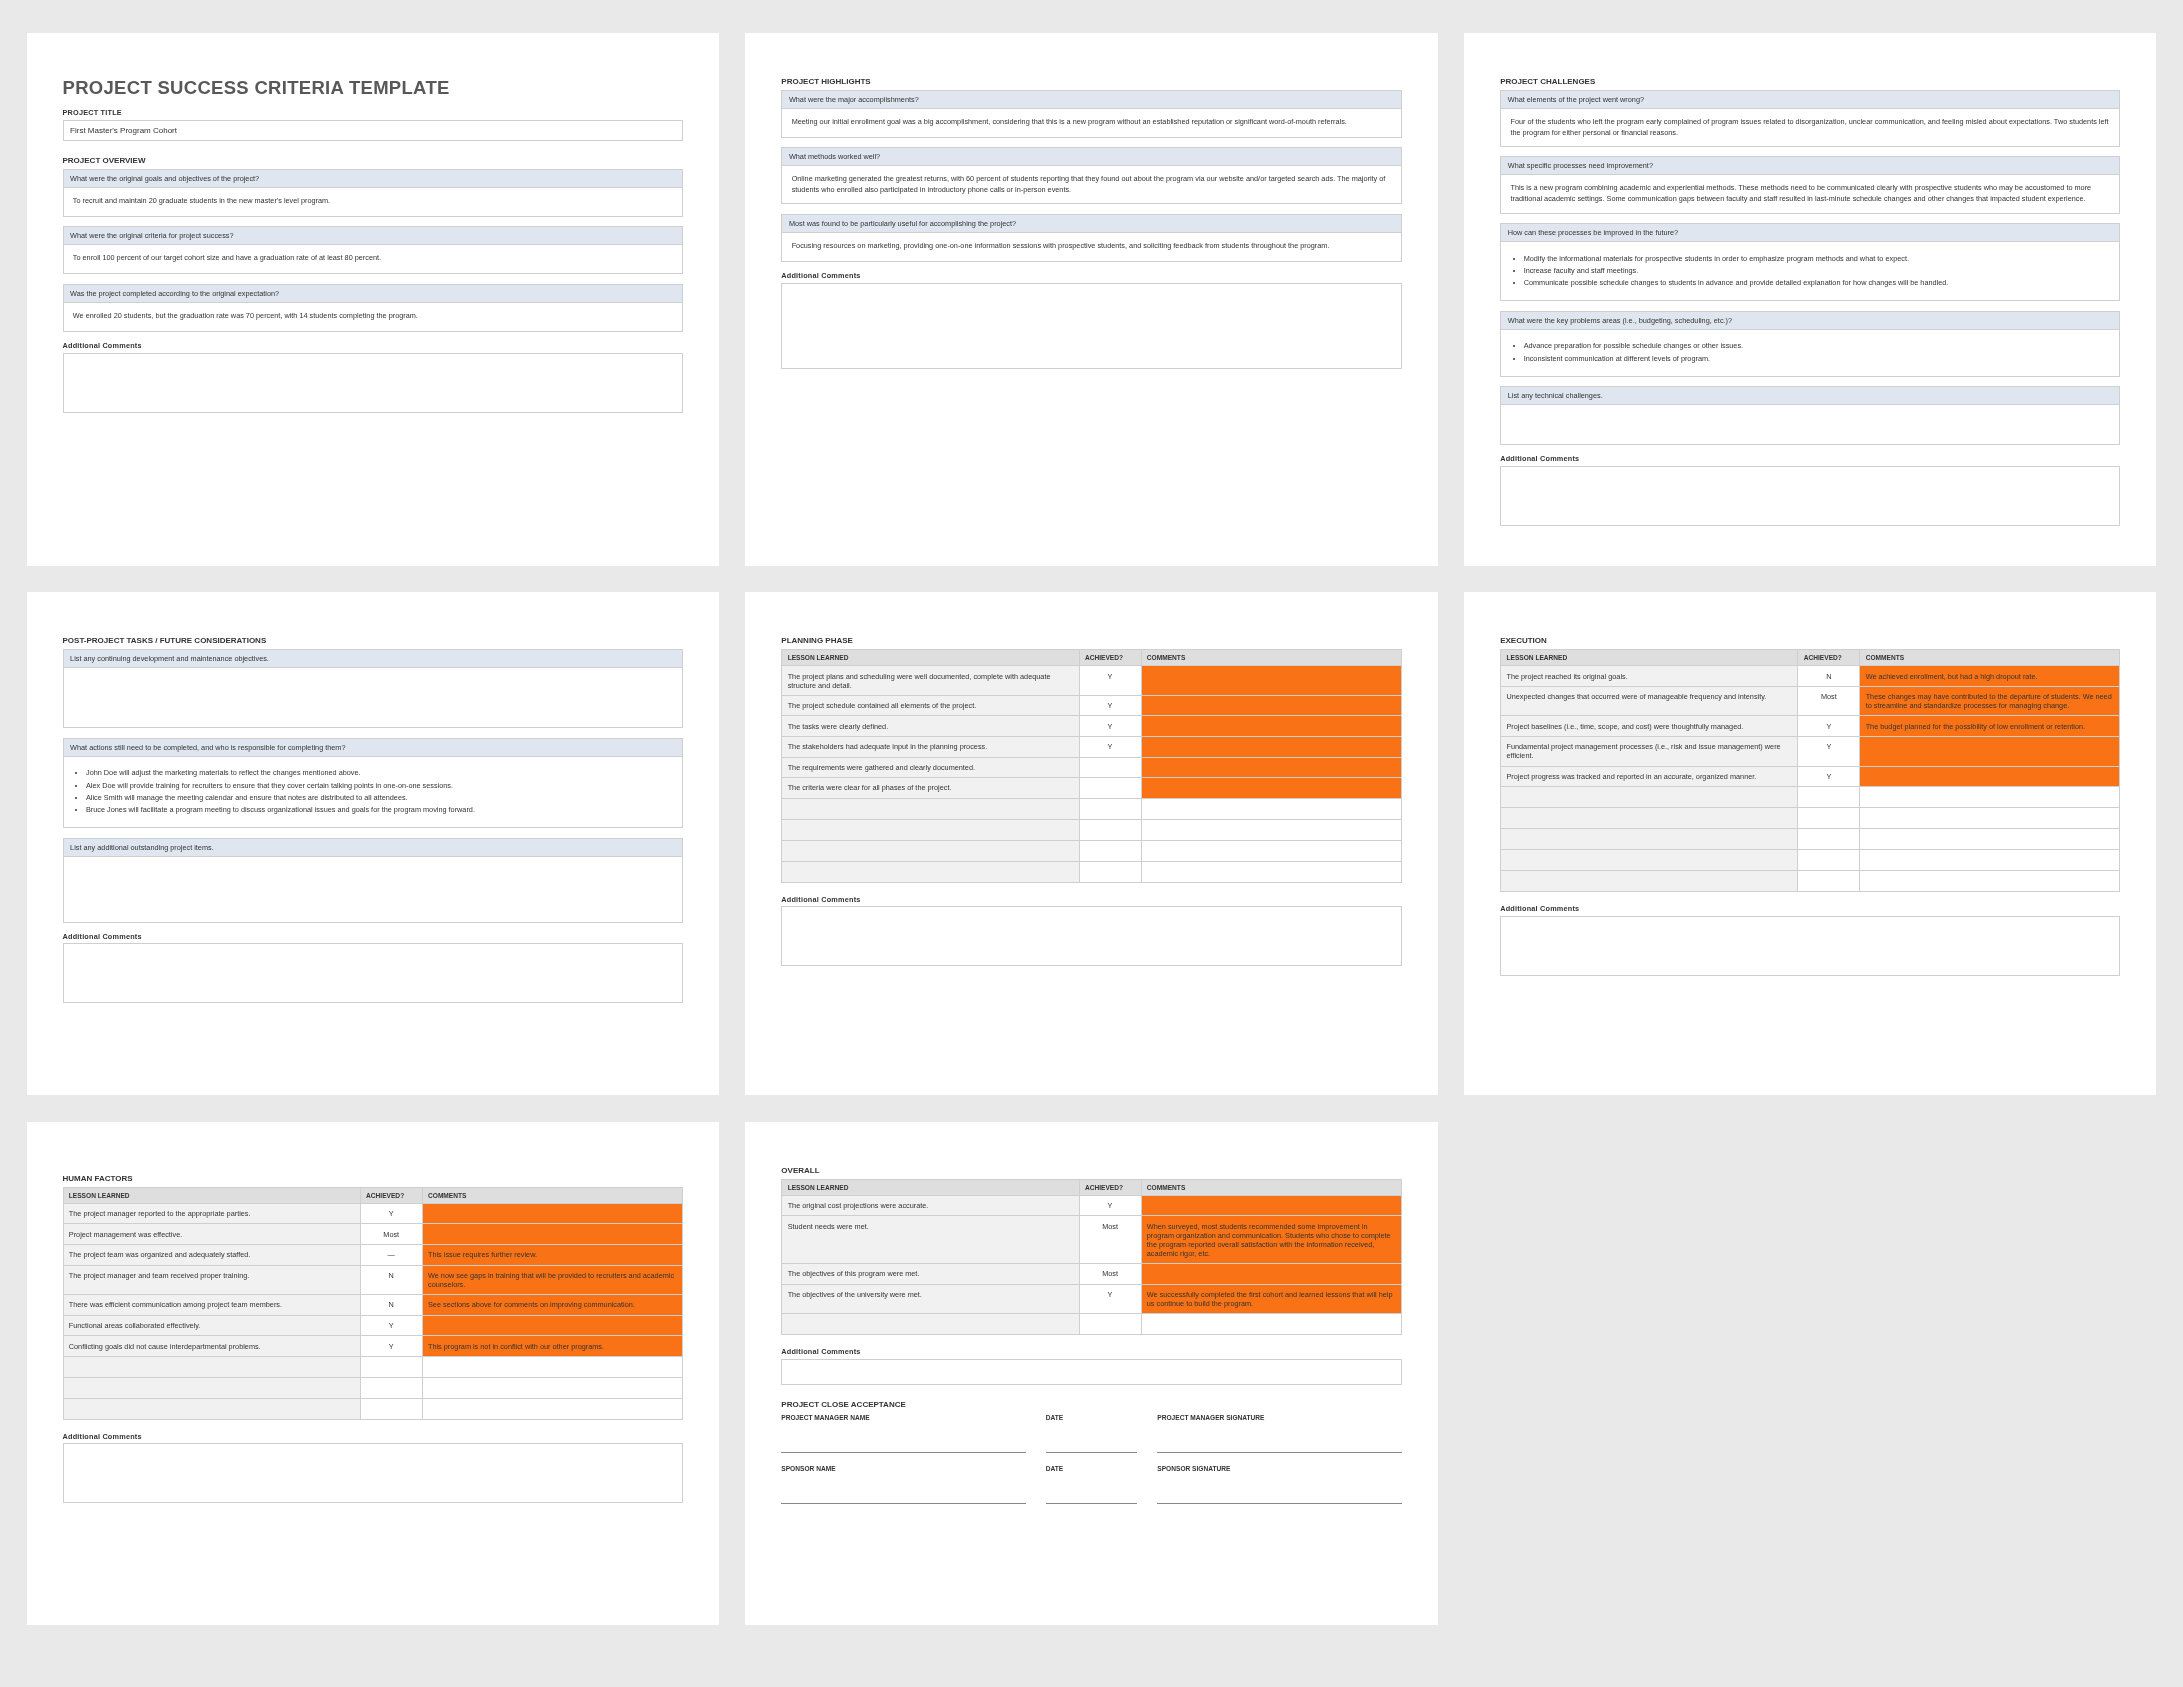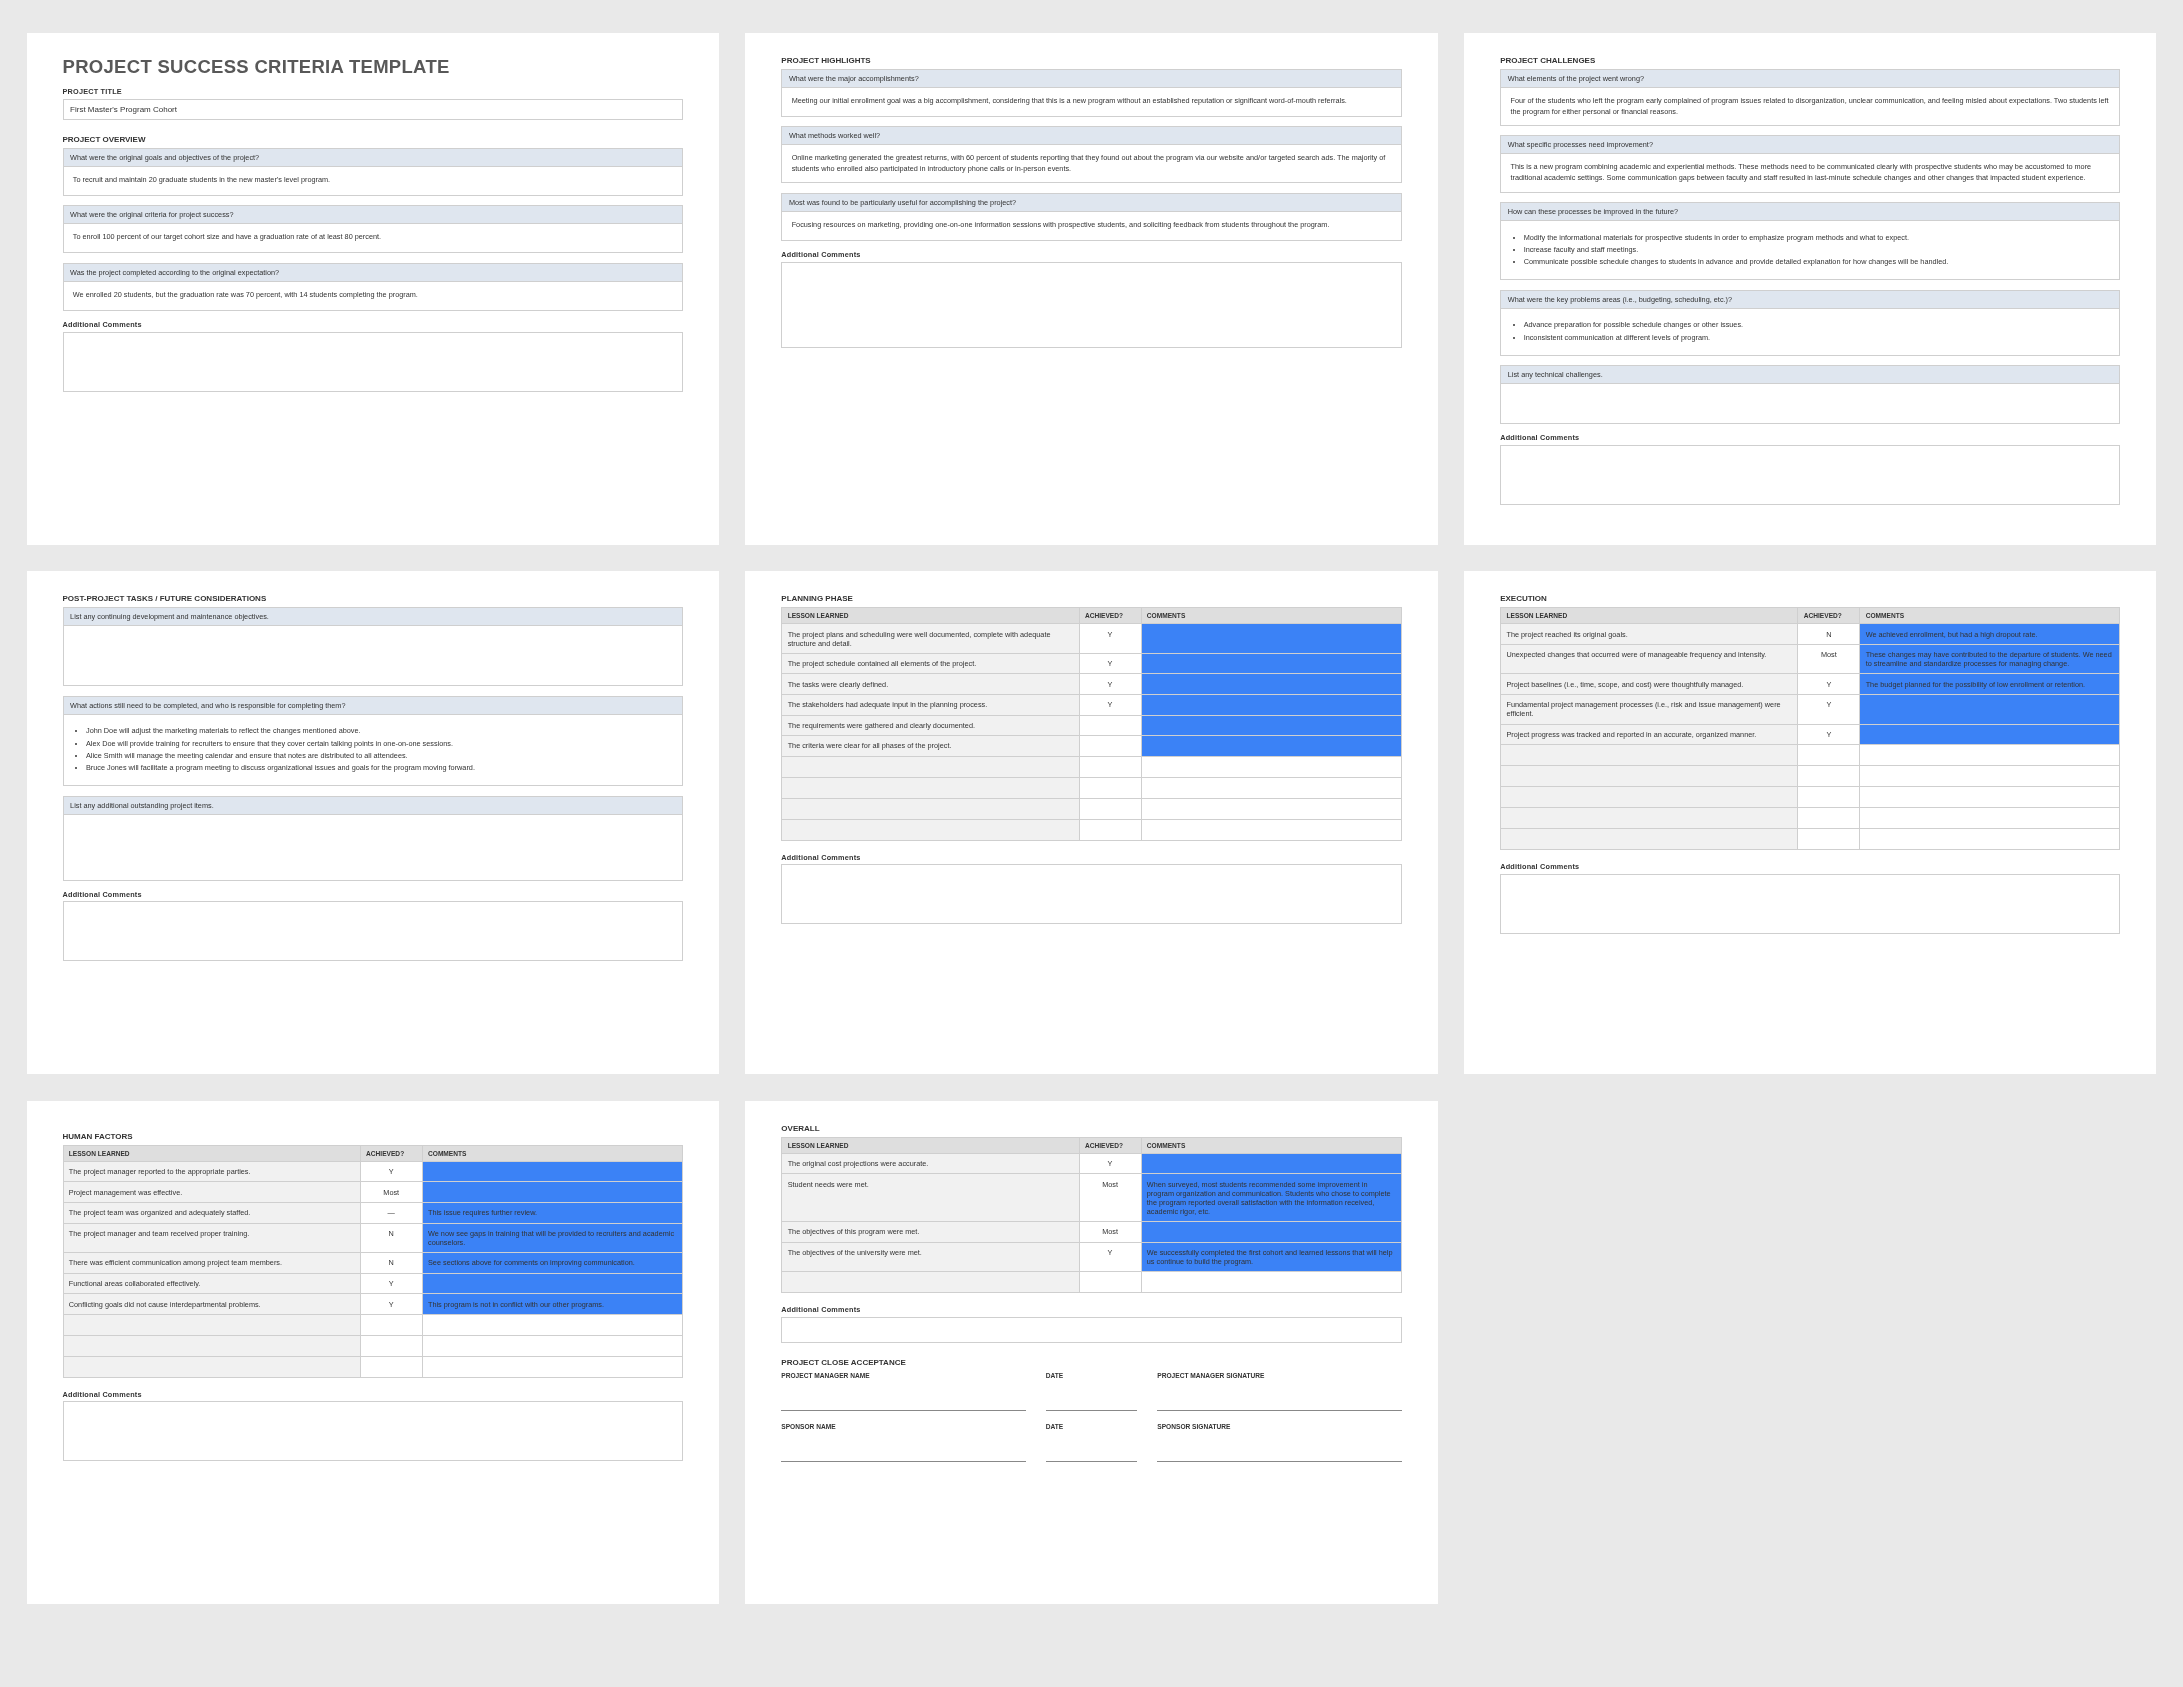--- a/index.html
+++ b/index.html
@@ -22,21 +22,21 @@
   }
   .sheet{
     width:2183px;
     padding:33px 26.5px;
     display:grid;
     grid-template-columns:repeat(3,1fr);
     gap:26.5px;
   }
   .card{
     background:var(--card-bg);
-    padding:23px 36px 40px 36px;
+    padding:44px 36px 40px 36px;
     min-height:503px;
   }
   h1.main{
     font-size:18.5px;
     color:var(--title);
     letter-spacing:0.3px;
     margin:0 0 9.3px 0;
     font-weight:700;
   }
   .lbl{
@@ -94,21 +94,21 @@
   table.ll td{
     background:var(--tbl-row);
     border:0.7px solid var(--border);
     padding:5.3px;
     vertical-align:top;
     min-height:17px;
     height:20px;
   }
   table.ll td.les{width:48%;}
   table.ll td.ach{width:10%;text-align:center;background:#fff;}
-  table.ll td.com{width:42%;background:#3b82f6;}
+  table.ll td.com{width:42%;background:#f97316;}
   table.ll tr.blank td{background:var(--tbl-row);height:21px;}
   table.ll tr.blank td.ach,table.ll tr.blank td.com{background:#fff;}
   
   .sig{display:grid;grid-template-columns:1.6fr .6fr 1.6fr;gap:12px 20px;font-size:6.6px;font-weight:700;margin-top:5.3px;}
   .sig .line{border-bottom:0.7px solid #888;height:20px;}
   .spacer{height:6.6px;}
   @media (max-width:2249px){}
 </style>
 </head>
 <body>

